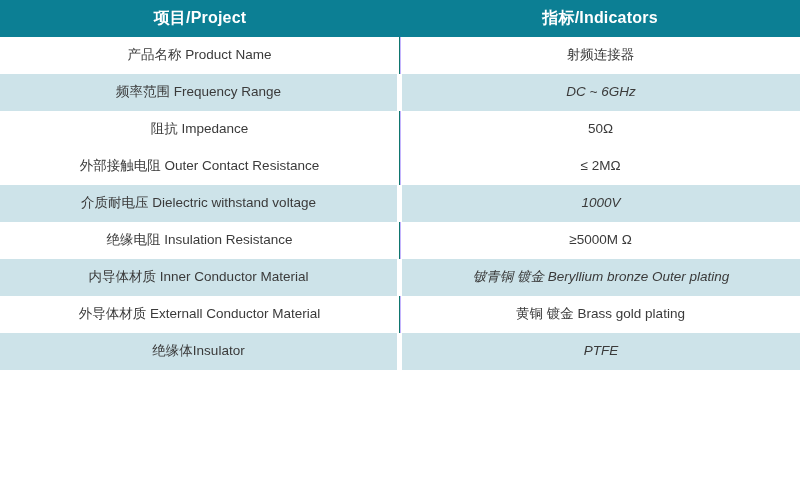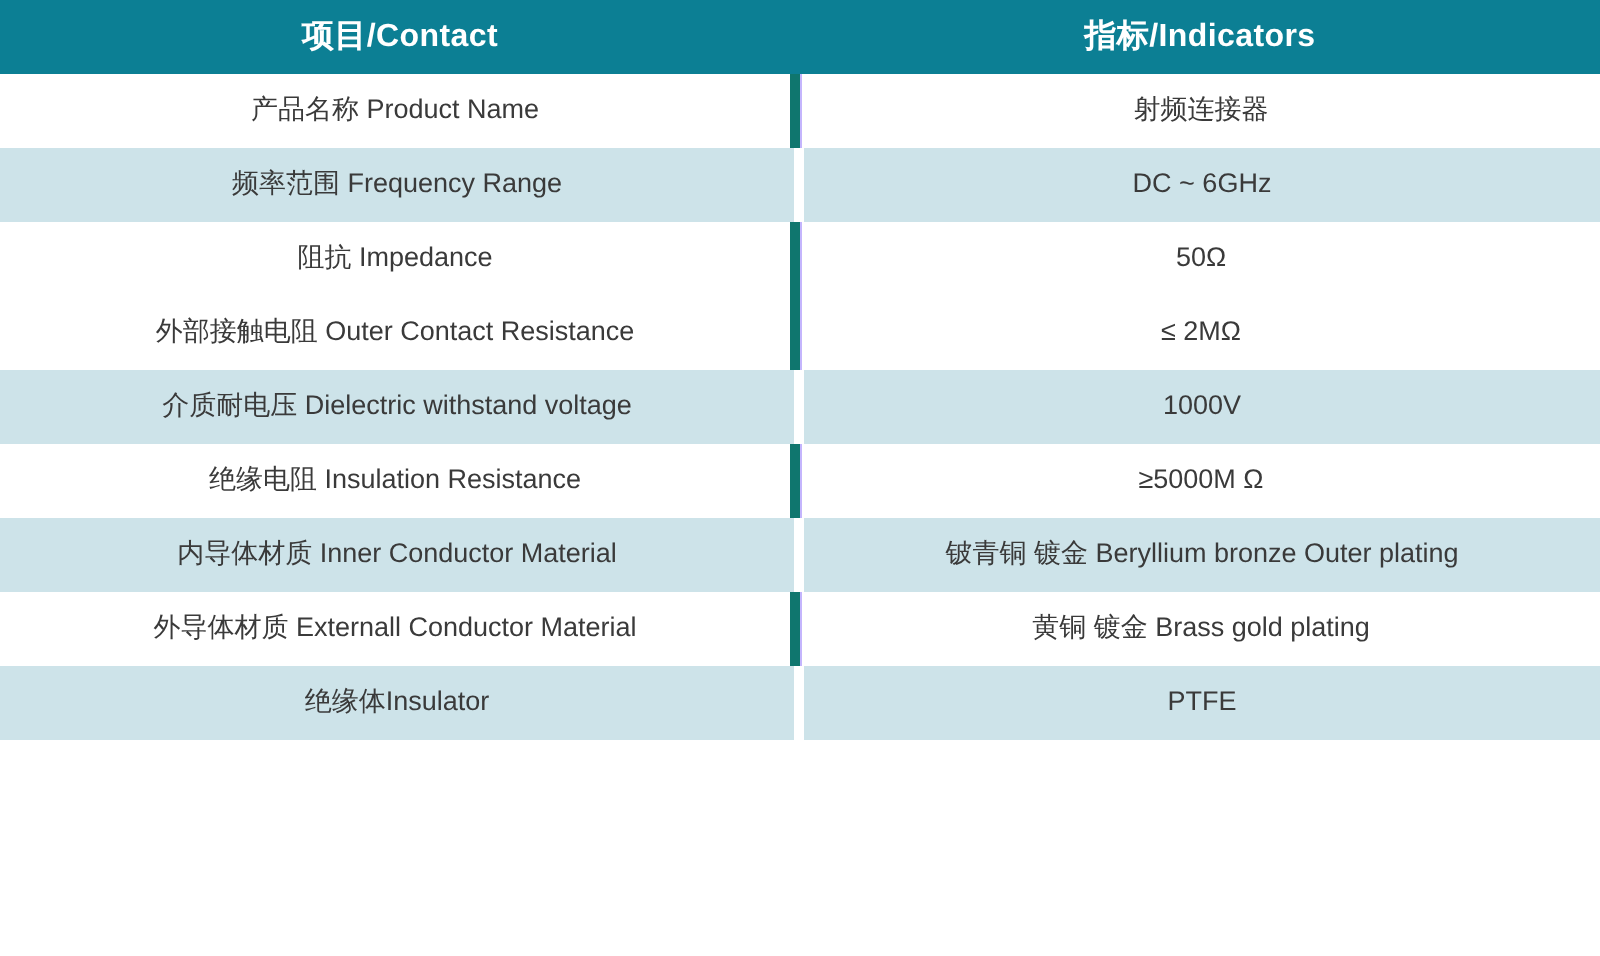--- a/index.html
+++ b/index.html
@@ -59,41 +59,42 @@
   
   .spec-table tbody tr.row-shaded td {
     background: #CDE3E9;
   }
   .spec-table tbody tr.row-shaded td.cell-project {
     border-right: 3px solid #ffffff;
     text-align: center;
   }
   .spec-table tbody tr.row-shaded td.cell-indicator {
     border-left: 2px solid #ffffff;
+    font-style: italic;
   }
 
   
   .spec-table tbody tr.row-plain td.cell-project {
-    border-right: 5px solid #0f766e;
+    border-right: 1px solid #0f766e;
   }
   .spec-table tbody tr.row-plain td.cell-indicator {
     border-left: 1px solid #c4b5fd;
   }
 </style>
 </head>
 <body>
 
 <table class="spec-table">
   <colgroup>
     <col class="col-project">
     <col class="col-indicator">
   </colgroup>
   <thead>
     <tr class="header-row">
-      <th>项目/Contact</th>
+      <th>项目/Project</th>
       <th>指标/Indicators</th>
     </tr>
   </thead>
   <tbody id="table-body">
       <tr class="row-plain">
         <td class="cell-project">产品名称 Product Name</td>
         <td class="cell-indicator">射频连接器</td>
       </tr>
       <tr class="row-shaded">
         <td class="cell-project">频率范围 Frequency Range</td>

